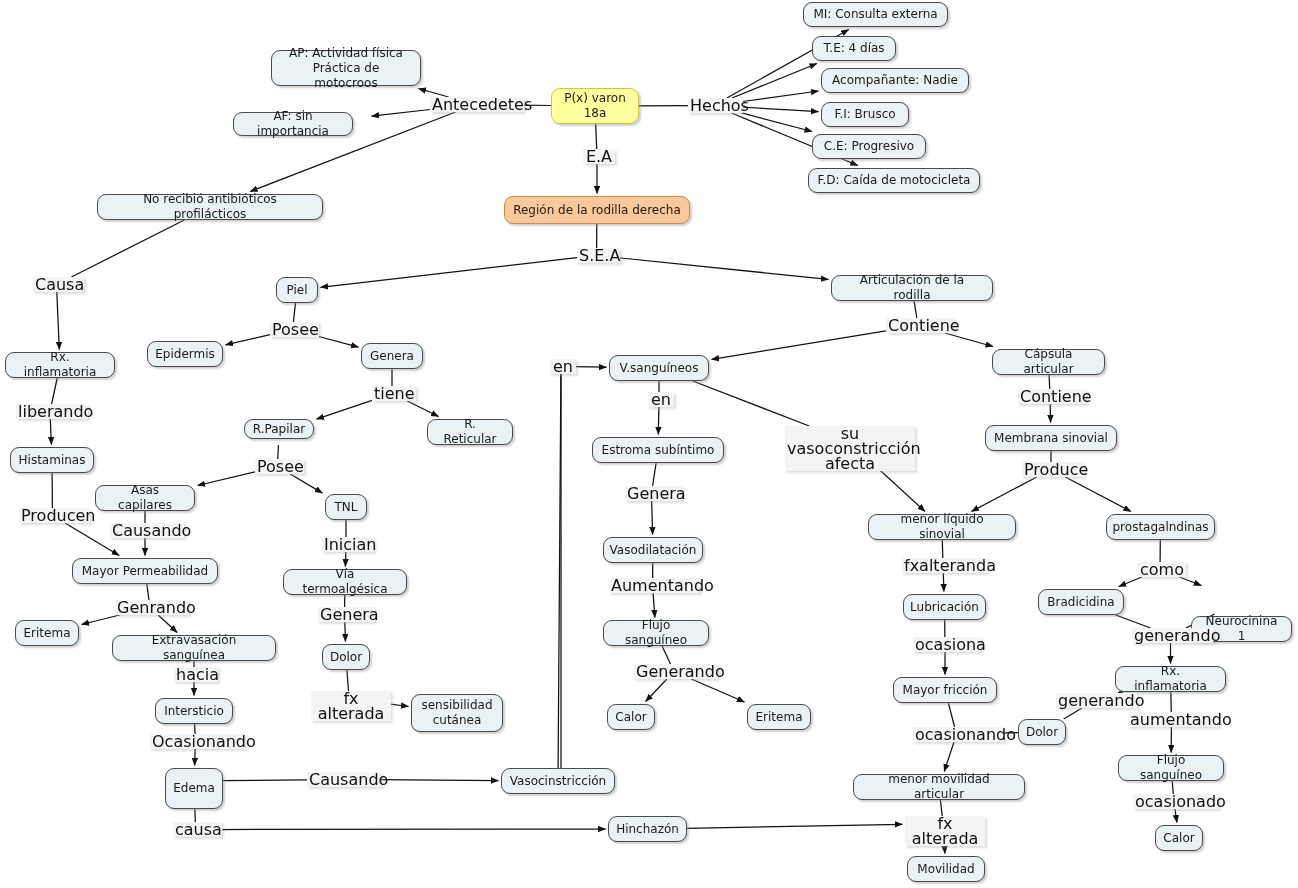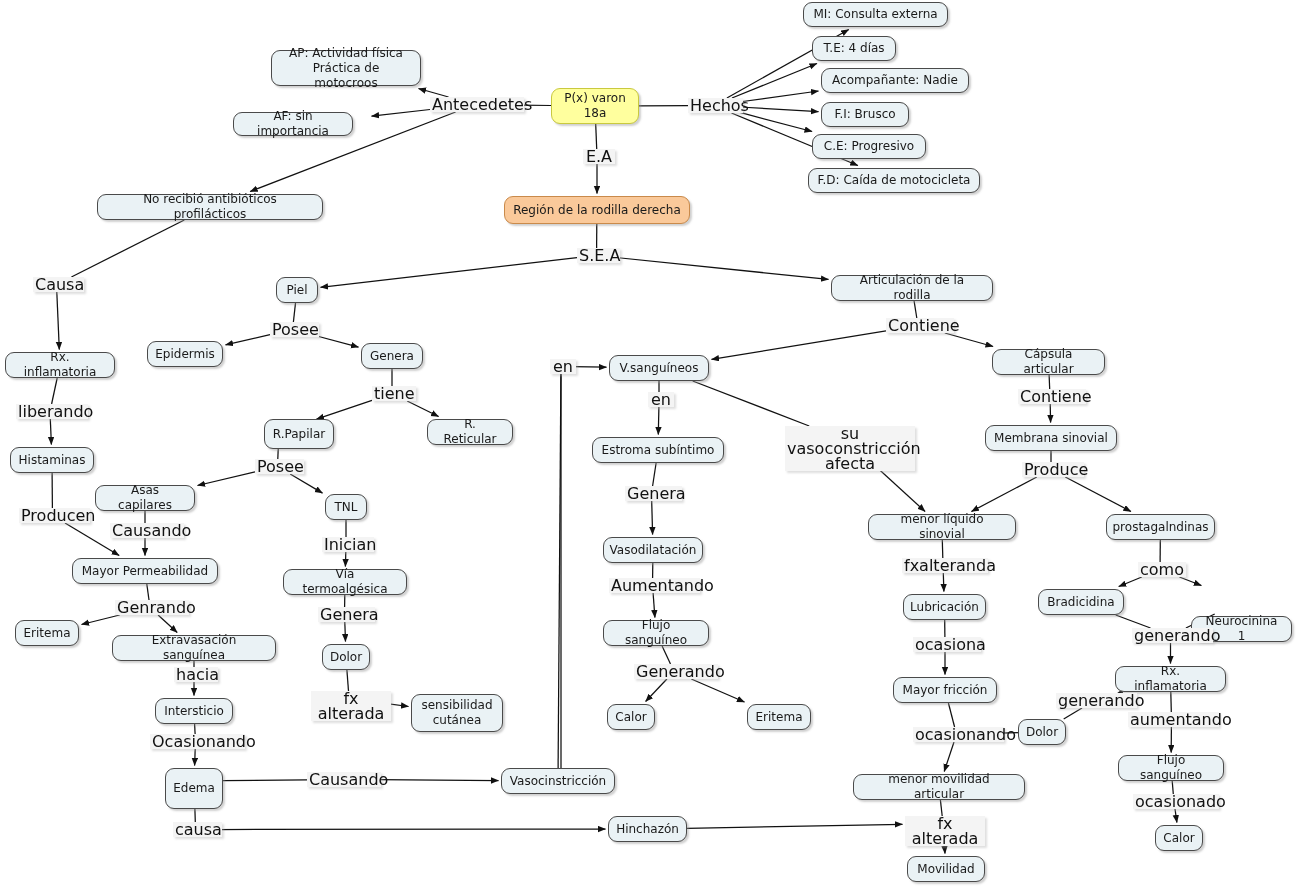--- a/index.html
+++ b/index.html
@@ -158,21 +158,21 @@
       <div class="node" style="left: 812px; top: 134px; width: 114px; height: 25px;">C.E: Progresivo</div>
       <div class="node" style="left: 808px; top: 168px; width: 172px; height: 25px;">F.D: Caída de motocicleta</div>
       <div class="node orange" style="left: 504px; top: 196px; width: 186px; height: 28px;">Región de la rodilla derecha</div>
       <div class="node" style="left: 276px; top: 277px; width: 42px; height: 26px;">Piel</div>
       <div class="node" style="left: 831px; top: 275px; width: 162px; height: 26px;">Articulación de la rodilla</div>
       <div class="node" style="left: 147px; top: 341px; width: 76px; height: 26px;">Epidermis</div>
       <div class="node" style="left: 361px; top: 343px; width: 62px; height: 26px;">Genera</div>
       <div class="node" style="left: 5px; top: 352px; width: 110px; height: 26px;">Rx. inflamatoria</div>
       <div class="node" style="left: 609px; top: 355px; width: 100px; height: 26px;">V.sanguíneos</div>
       <div class="node" style="left: 992px; top: 349px; width: 113px; height: 26px;">Cápsula articular</div>
-      <div class="node" style="left: 244px; top: 419px; width: 70px; height: 30px; margin-left: 20px;">R.Papilar</div>
+      <div class="node" style="left: 244px; top: 419px; width: 70px; height: 20px;">R.Papilar</div>
       <div class="node" style="left: 427px; top: 419px; width: 86px; height: 26px;">R. Reticular</div>
       <div class="node" style="left: 592px; top: 437px; width: 132px; height: 26px;">Estroma subíntimo</div>
       <div class="node" style="left: 10px; top: 447px; width: 84px; height: 26px;">Histaminas</div>
       <div class="node" style="left: 985px; top: 425px; width: 132px; height: 26px;">Membrana sinovial</div>
       <div class="node" style="left: 95px; top: 485px; width: 100px; height: 26px;">Asas capilares</div>
       <div class="node" style="left: 325px; top: 494px; width: 42px; height: 26px;">TNL</div>
       <div class="node" style="left: 868px; top: 514px; width: 148px; height: 26px;">menor líquido sinovial</div>
       <div class="node" style="left: 1106px; top: 514px; width: 109px; height: 26px;">prostagalndinas</div>
       <div class="node" style="left: 603px; top: 537px; width: 100px; height: 26px;">Vasodilatación</div>
       <div class="node" style="left: 72px; top: 558px; width: 146px; height: 26px;">Mayor Permeabilidad</div>

